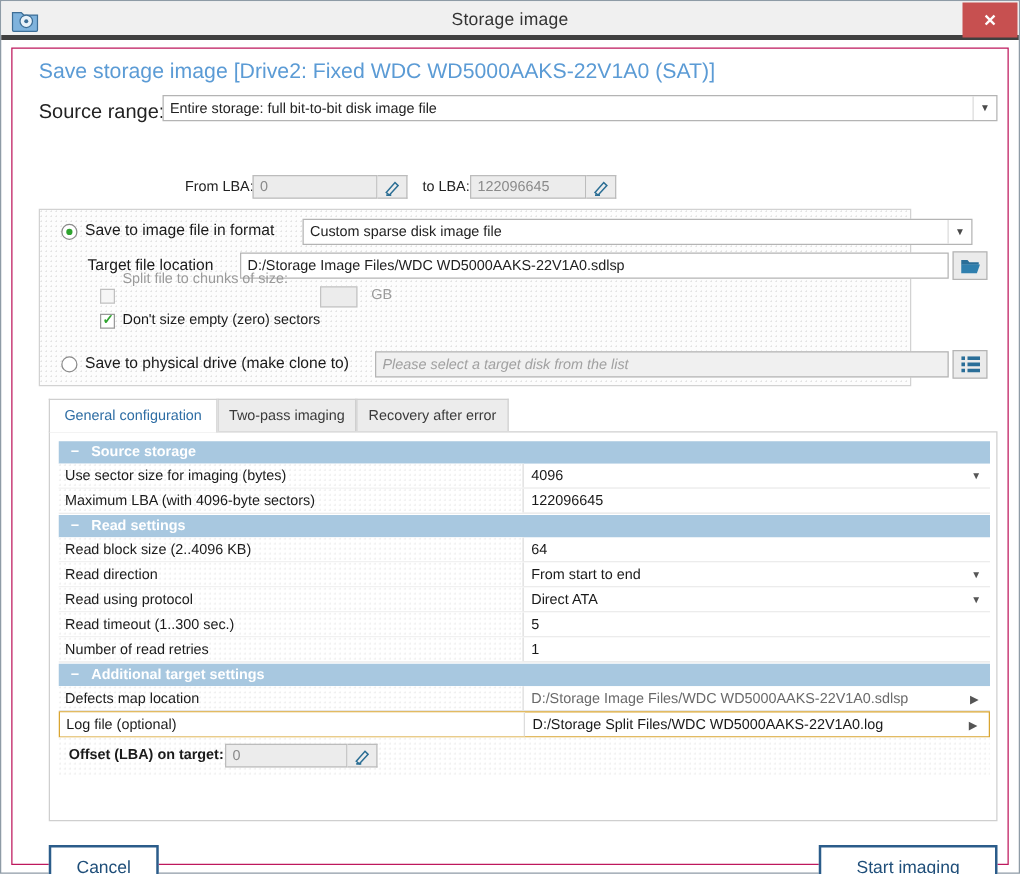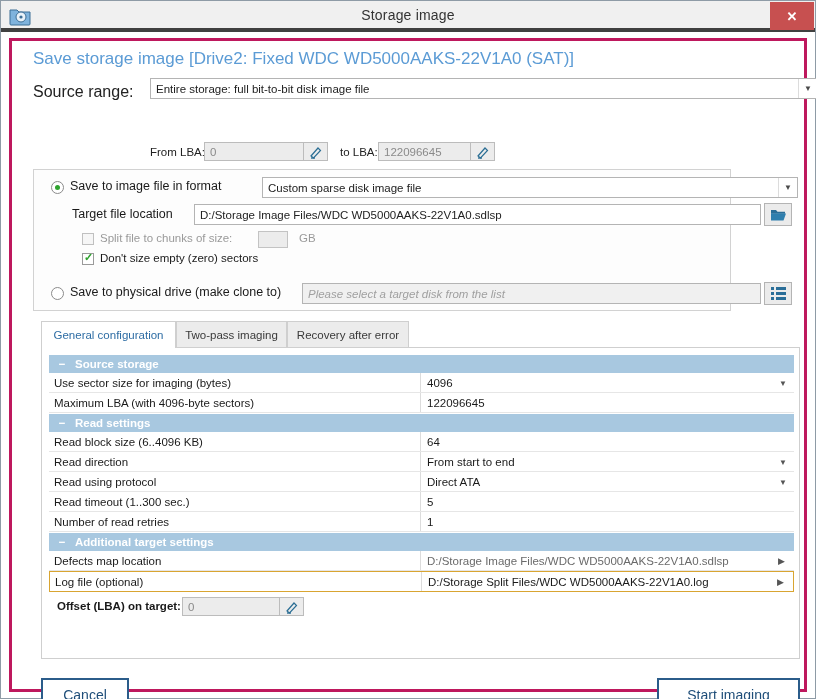--- a/index.html
+++ b/index.html
@@ -46,21 +46,21 @@
     font-size: 13px; font-weight: bold;
     cursor: pointer;
   }
 
   
   .panel {
     position: absolute;
     left: 8px; top: 37px;
     width: 798px; height: 654px;
     background: #fff;
-    border: 3px solid #be185d;
+    border: 1px solid #be185d;
   }
 
   .page-title {
     position: absolute; left: 21px; top: 8px;
     font-size: 17px;
     color: #5b9bd5;
     white-space: nowrap;
   }
 
   
@@ -71,21 +71,20 @@
   .combo {
     position: absolute;
     background: #fff;
     border: 1px solid #b4b4b4;
     height: 21px;
     font-size: 11.5px;
     color: #222;
     display: flex; align-items: center;
     padding-left: 5px;
     cursor: pointer;
-    margin-left: 18px;
   }
   .combo .arrow {
     position: absolute; right: 0; top: 0;
     width: 19px; height: 100%;
     display: flex; align-items: center; justify-content: center;
     font-size: 8px; color: #4a4a4a;
     border-left: 1px solid #dcdcdc;
   }
   #src-combo { left: 120px; top: 37px; width: 668px; }
 
@@ -351,21 +350,21 @@
       <div class="radio-lbl" style="left:38px; top:37px;">Target file location</div>
       <div class="textbox" style="left:160px; top:34px; width:567px;">D:/Storage Image Files/WDC WD5000AAKS-22V1A0.sdlsp</div>
       <div class="iconbtn" style="left:730px; top:33px;">
         <svg width="17" height="15" viewBox="0 0 17 15">
           <path d="M1 3 h5 l1.5 1.8 h7.5 v2 h-14 z" fill="#2a6e98"></path>
           <path d="M1 6.5 h15 l-2.5 7 h-12.5 z" fill="#2f7fae"></path>
         </svg>
       </div>
 
       <div class="chk dim" style="left:48px; top:63px;"></div>
-      <div class="chk-lbl dim" style="left:66px; top:62px;">Split file to chunks of size:</div>
+      <div class="chk-lbl dim" style="left:66px; top:49px;">Split file to chunks of size:</div>
       <div class="small-box" style="left:224px; top:61px;"></div>
       <div class="chk-lbl dim" style="left:265px; top:62px;">GB</div>
 
       <div class="chk on" style="left:48px; top:83px;"></div>
       <div class="chk-lbl" style="left:66px; top:82px;">Don't size empty (zero) sectors</div>
 
       <div class="radio" style="left:17px; top:117px;"></div>
       <div class="radio-lbl" style="left:36px; top:115px;">Save to physical drive (make clone to)</div>
       <div class="textbox dis" style="left:268px; top:113px; width:459px;">Please select a target disk from the list</div>
       <div class="iconbtn" style="left:730px; top:112px;">
@@ -411,21 +410,21 @@
           <div class="v">
             <span>122096645</span>
           </div>
         </div>
 
         <div class="sect" style="margin-top:1px;">
           <span class="minus">−</span>
           <span>Read settings</span>
         </div>
         <div class="row">
-          <div class="k">Read block size (6..4096 KB)</div>
+          <div class="k">Read block size (2..4096 KB)</div>
           <div class="v">
             <span>64</span>
           </div>
         </div>
         <div class="row">
           <div class="k">Read direction</div>
           <div class="v">
             <span>From start to end</span>
             <span class="caret">▼</span>
           </div>

